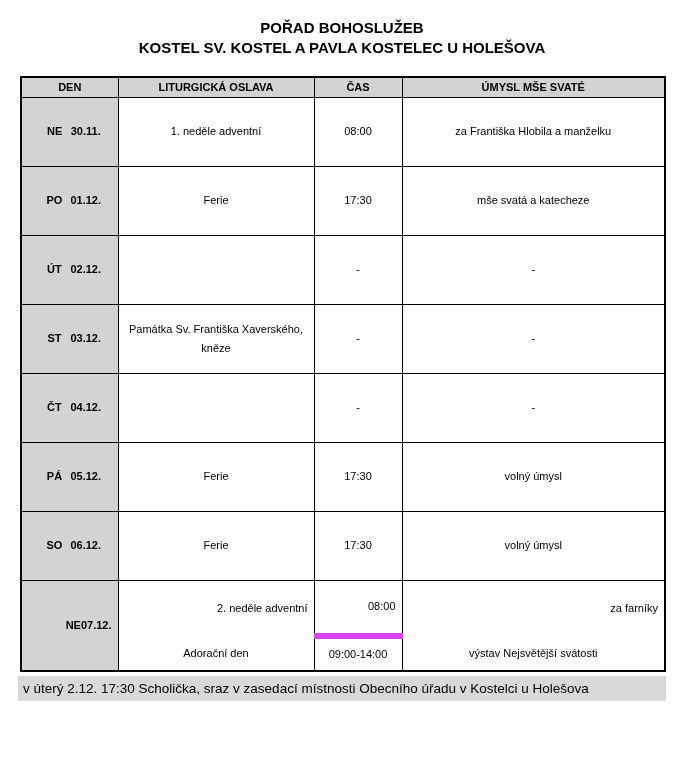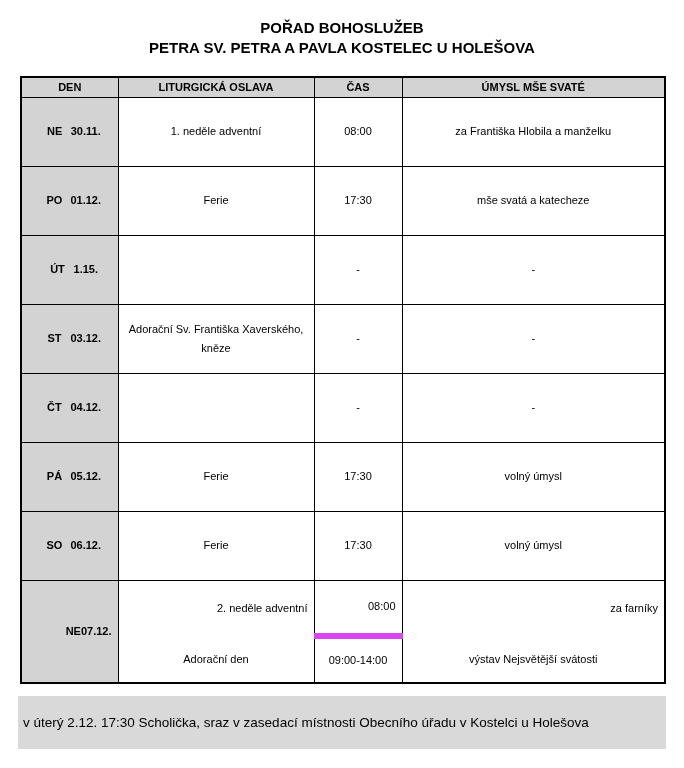--- a/index.html
+++ b/index.html
@@ -30,21 +30,21 @@
     text-align:center;
     vertical-align:middle;
     overflow:hidden;
   }
   table.schedule th {
     background:#d3d3d3;
     height:20px;
     font-weight:bold;
     padding:1px 2px;
   }
-  table.schedule td { padding:12px 6px; line-height:19px; }
+  table.schedule td { padding:6px 6px; line-height:19px; }
 
   tr.data-row { height:69px; }
 
   td.day-cell {
     background:#d3d3d3;
     font-weight:bold;
     text-align:left;
     padding-left:7px;
     white-space:nowrap;
   }
@@ -52,38 +52,38 @@
 
   tr.final-a { height:56px; }
   tr.final-b { height:32px; }
   
   tr.final-a td { border-bottom:none;text-align:right; }
   tr.final-b td { border-top:none; }
   tr.final-a td.time-cell { border-bottom:1px solid #000; }
   tr.final-b td.time-cell { border-top:6px solid #d946ef; }
 
   .footer-note {
-    margin-top:12px;
+    margin-top:4px;
     margin-left:-2px;
     width:648px;
     background:#d9d9d9;
     font-size:13.5px;
     line-height:21px;
-    padding:16px 5px;
+    padding:2px 5px;
     text-align:left;
   }
 </style>
 </head>
 <body>
 
 <div class="page">
 
   <div class="doc-header">
     <div class="doc-title">POŘAD BOHOSLUŽEB</div>
-    <div class="doc-subtitle">PETRA SV. PETRA A PAVLA KOSTELEC U HOLEŠOVA</div>
+    <div class="doc-subtitle">KOSTEL SV. KOSTEL A PAVLA KOSTELEC U HOLEŠOVA</div>
   </div>
 
   <table class="schedule">
     <colgroup>
       <col style="width:97px">
       <col style="width:196px">
       <col style="width:88px">
       <col style="width:263px">
     </colgroup>
     <thead>
@@ -101,28 +101,28 @@
         <td class="time-cell">08:00</td>
         <td>za Františka Hlobila a manželku</td>
       </tr>
       <tr class="data-row">
         <td class="day-cell"><span class="day-abbr">PO</span><span>01.12.</span></td>
         <td>Ferie</td>
         <td class="time-cell">17:30</td>
         <td>mše svatá a katecheze</td>
       </tr>
       <tr class="data-row">
-        <td class="day-cell"><span class="day-abbr">ÚT</span><span>1.15.</span></td>
+        <td class="day-cell"><span class="day-abbr">ÚT</span><span>02.12.</span></td>
         <td></td>
         <td class="time-cell">-</td>
         <td>-</td>
       </tr>
       <tr class="data-row">
         <td class="day-cell"><span class="day-abbr">ST</span><span>03.12.</span></td>
-        <td>Adorační Sv. Františka Xaverského, kněze</td>
+        <td>Památka Sv. Františka Xaverského, kněze</td>
         <td class="time-cell">-</td>
         <td>-</td>
       </tr>
       <tr class="data-row">
         <td class="day-cell"><span class="day-abbr">ČT</span><span>04.12.</span></td>
         <td></td>
         <td class="time-cell">-</td>
         <td>-</td>
       </tr>
       <tr class="data-row">

